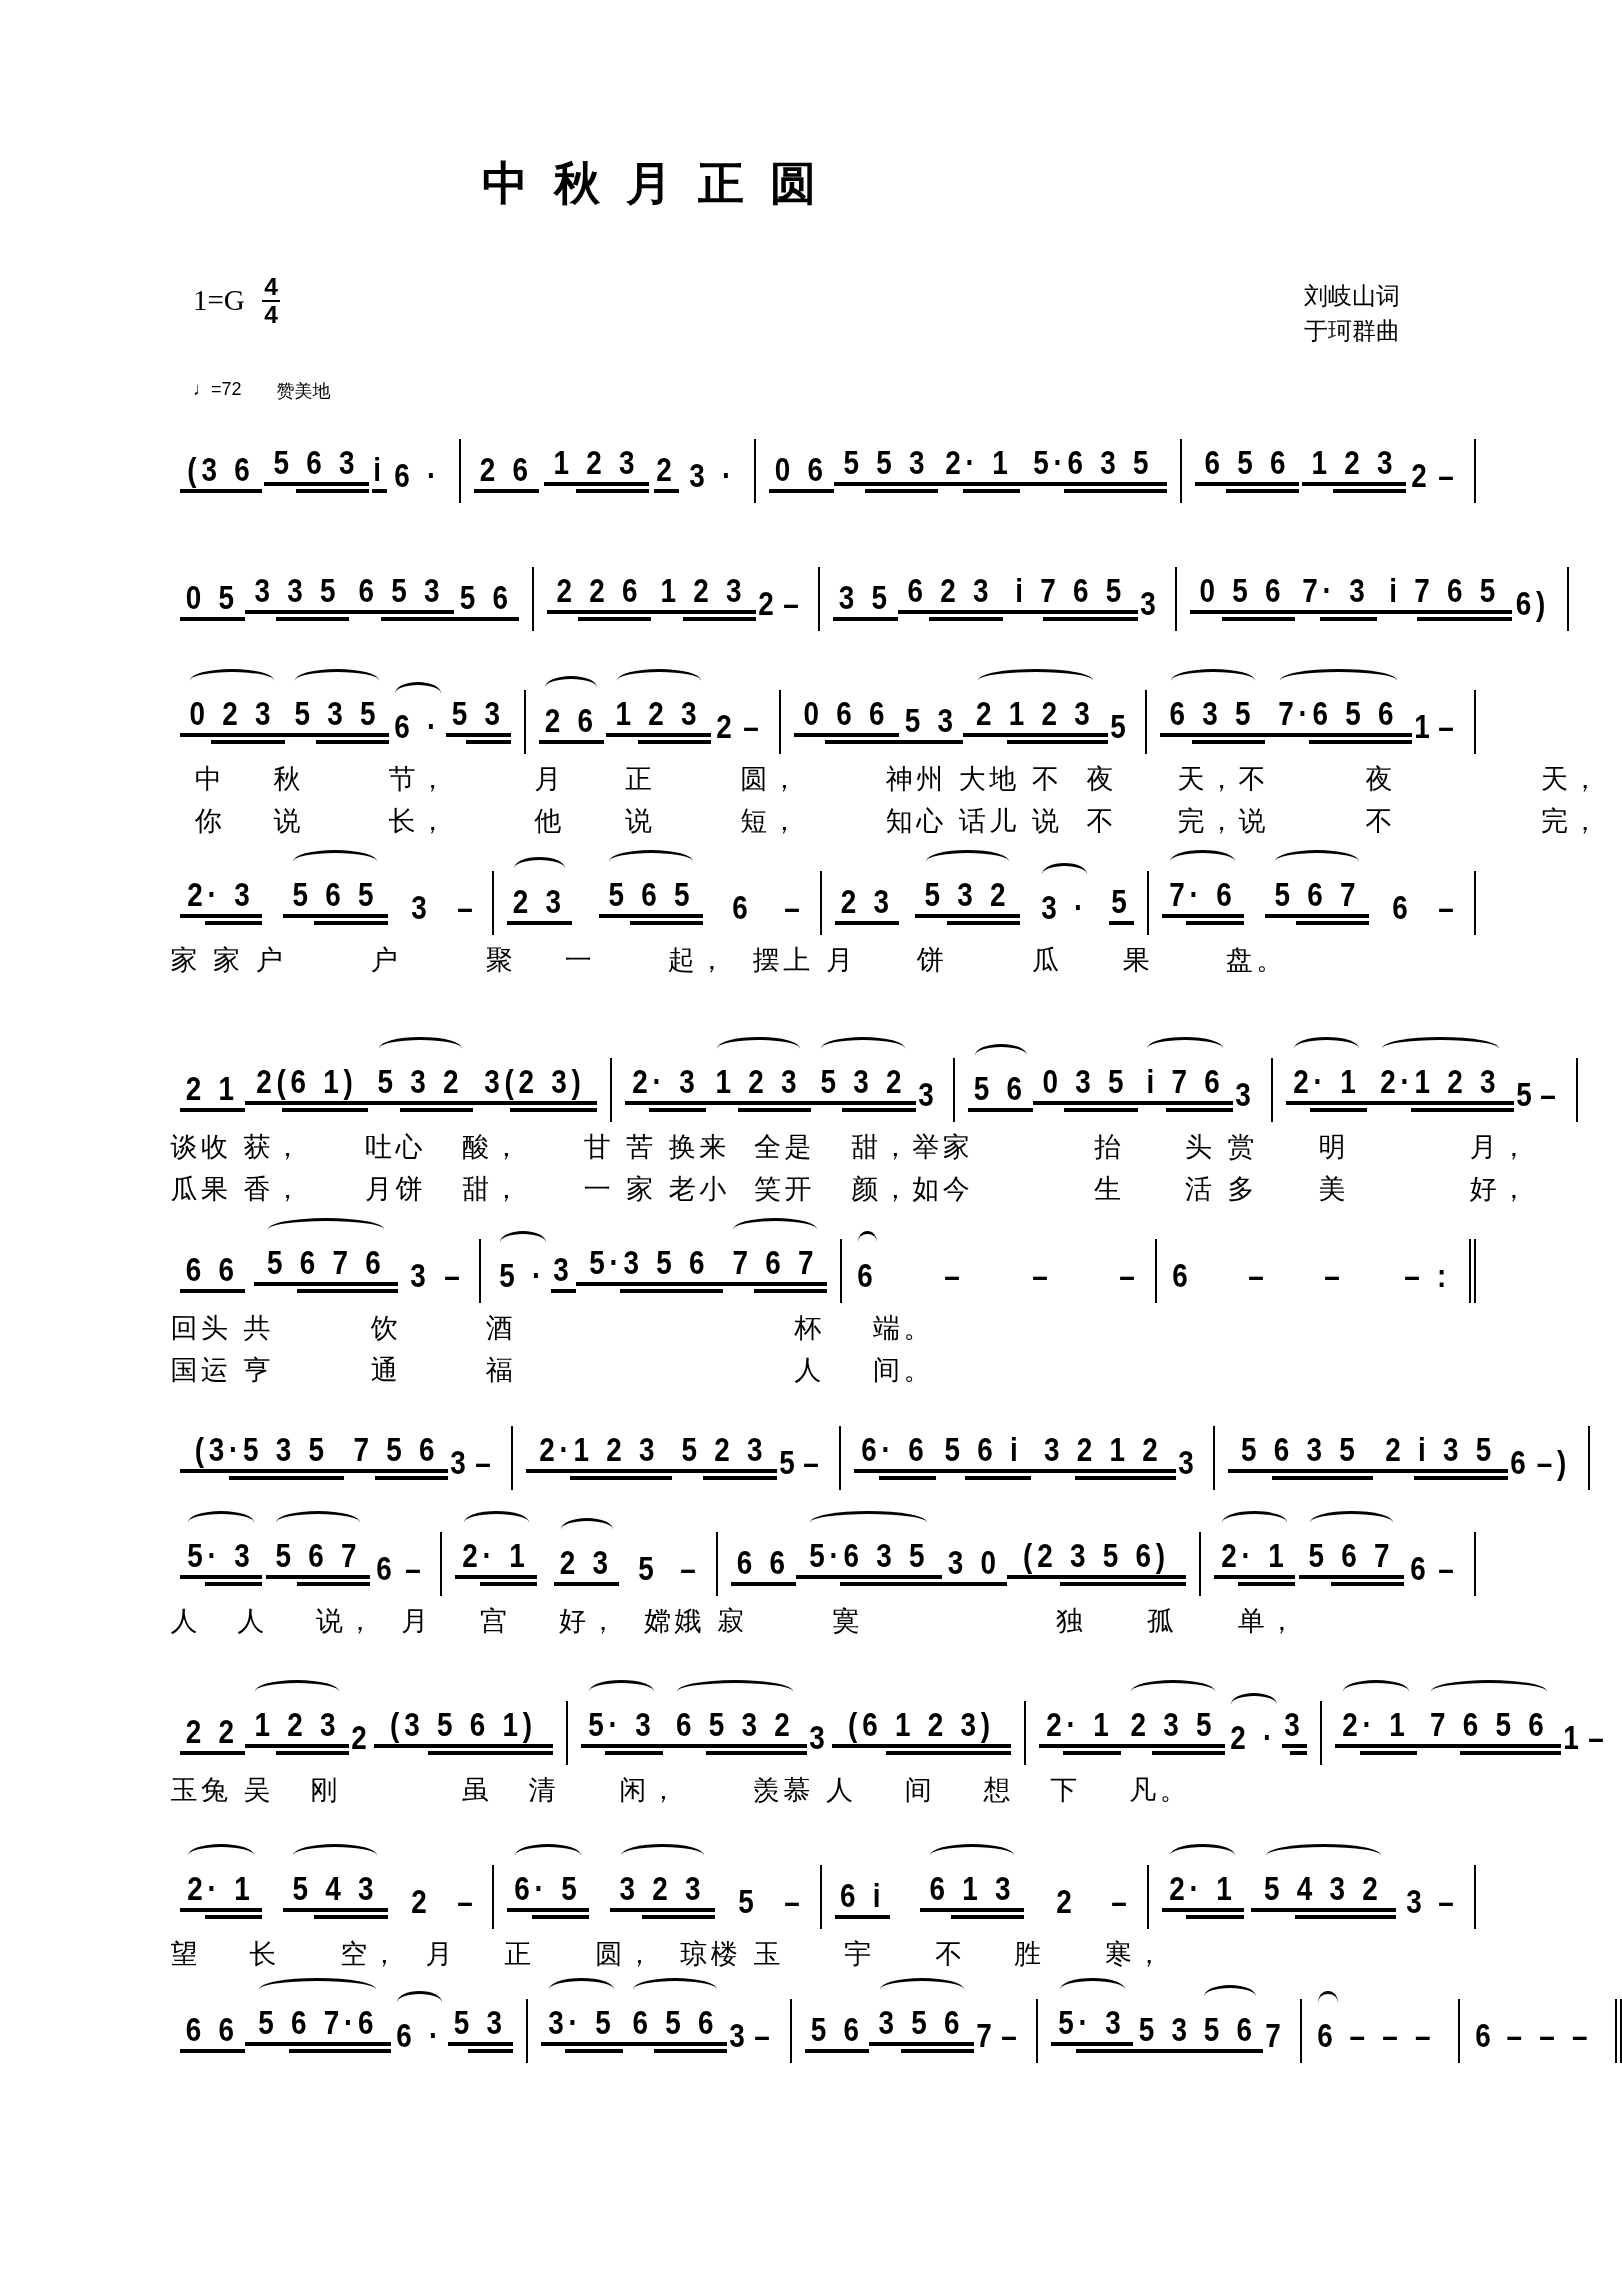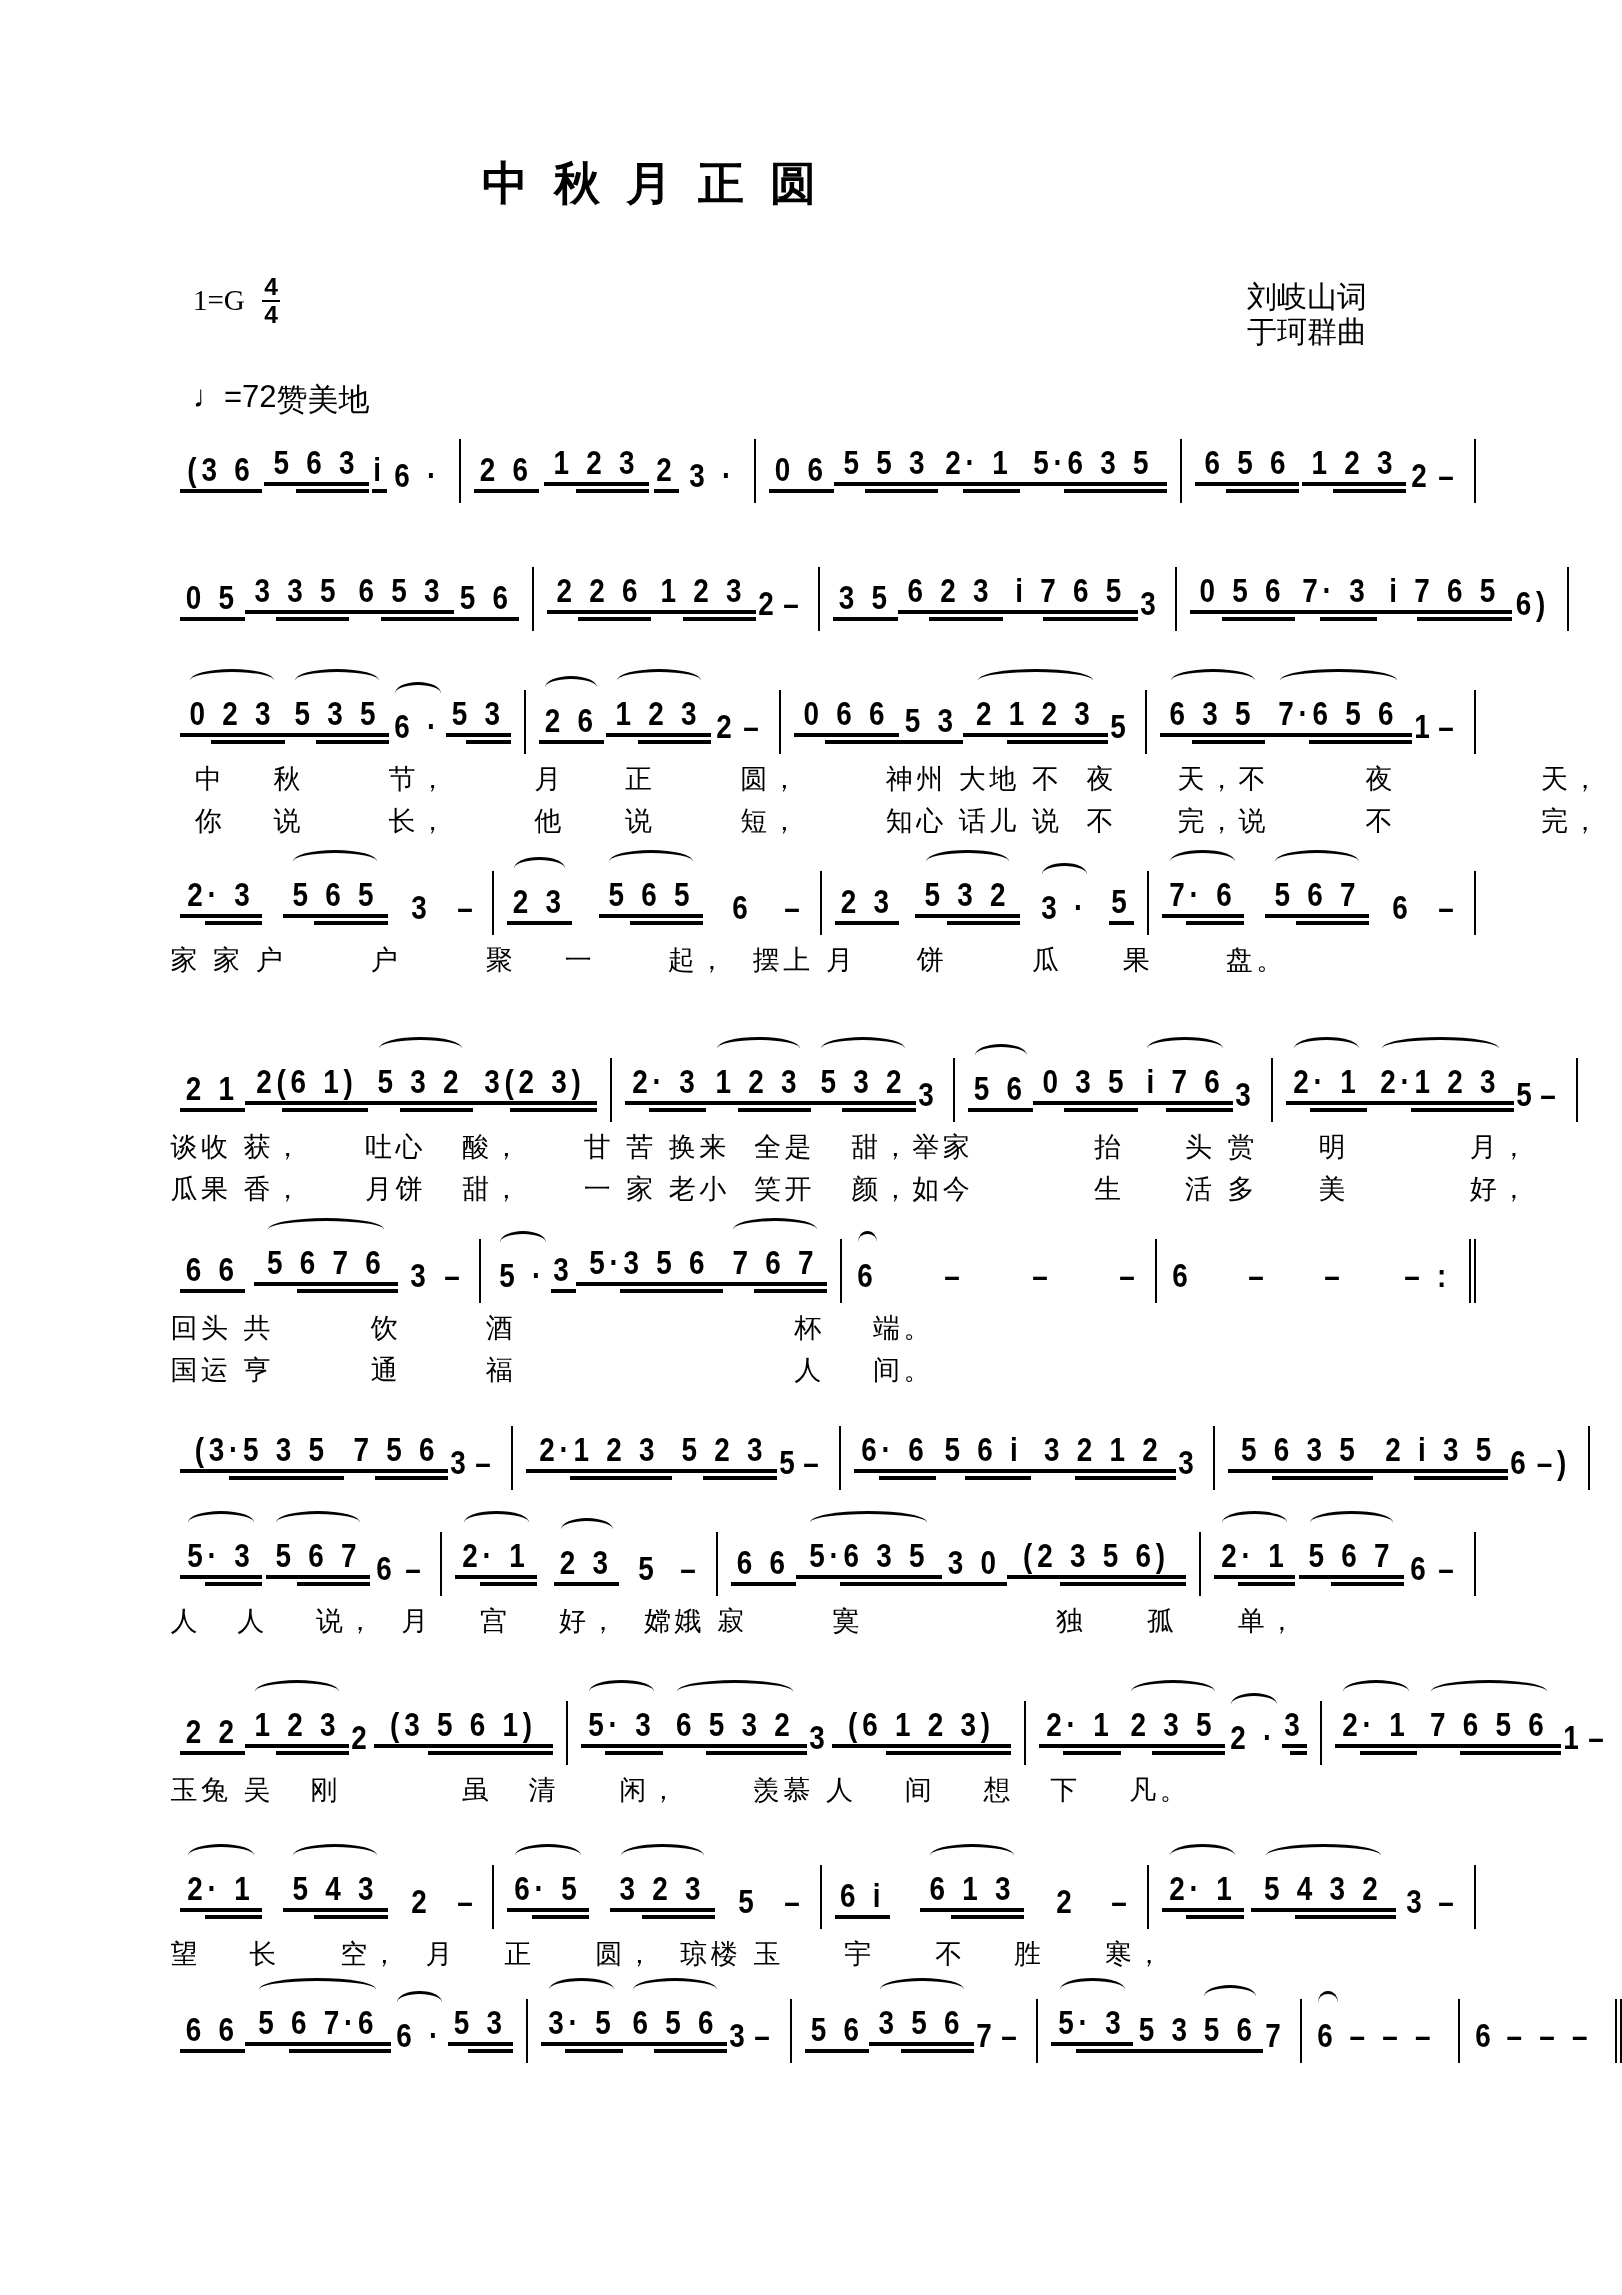--- a/index.html
+++ b/index.html
@@ -1,22 +1,22 @@
 <!DOCTYPE html>
 <html style="font-size:9.4px"><head>
 <meta charset="utf-8">
 <style>
   html,body{margin:0;padding:0;background:#ffffff;}
   body{width:1623px;height:2295px;position:relative;overflow:hidden;color:#000;font-family:"DejaVu Sans","Liberation Sans",sans-serif;}
   .title{position:absolute;top:153px;left:0;width:1324px;text-align:center;font-size:46px;font-weight:bold;letter-spacing:26px;font-family:"DejaVu Serif","Liberation Serif",serif;}
   .key{position:absolute;top:275px;left:193px;font-size:29px;font-family:"Liberation Serif","DejaVu Serif",serif;display:flex;align-items:center;}
   .key .ts{display:inline-flex;flex-direction:column;align-items:center;margin-left:17.5px;font-weight:bold;font-family:"Liberation Sans",sans-serif;font-size:24.6px;line-height:23.4px;}
   .key .ts .bar{width:17.5px;height:2.3px;background:#000;margin:1.2px 0;}
-  .credits{position:absolute;top:279px;left:1247px;font-size:30px;line-height:35px;font-family:"DejaVu Sans","Liberation Sans",sans-serif;}
-  .tempo{position:absolute;top:379px;left:193px;font-size:31px;display:flex;}
+  .credits{position:absolute;top:279px;left:1304px;font-size:24px;line-height:35px;font-family:"DejaVu Sans","Liberation Sans",sans-serif;}
+  .tempo{position:absolute;top:379px;left:193px;font-size:18px;display:flex;gap:35px;}
   .tempo .bpm{font-family:"Liberation Sans",sans-serif;}
   .system{position:absolute;left:167px;width:1309px;}
   .staff{position:relative;height:70px;display:flex;align-items:flex-end;}
   .measure{flex:1;display:flex;align-items:flex-end;justify-content:space-between;padding:0 13px 10.5px 13px;border-right:2.3px solid #000;height:64px;box-sizing:border-box;position:relative;}
   .measure.final{border-right:7px double #000;}
   .measure.repeat-end{border-right:7px double #000;}
   .group{display:inline-flex;flex-direction:column;align-items:center;position:relative;}
   .notes{font-family:"Liberation Sans","DejaVu Sans",sans-serif;font-weight:bold;font-size:34px;letter-spacing:5.8px;line-height:35px;white-space:nowrap;transform:scaleX(0.82);}
   .beam{height:3.5px;background:#000;width:100%;margin-top:2.3px;}
   .beam2{height:3.5px;background:#000;width:70%;margin-top:3.5px;align-self:flex-end;}

